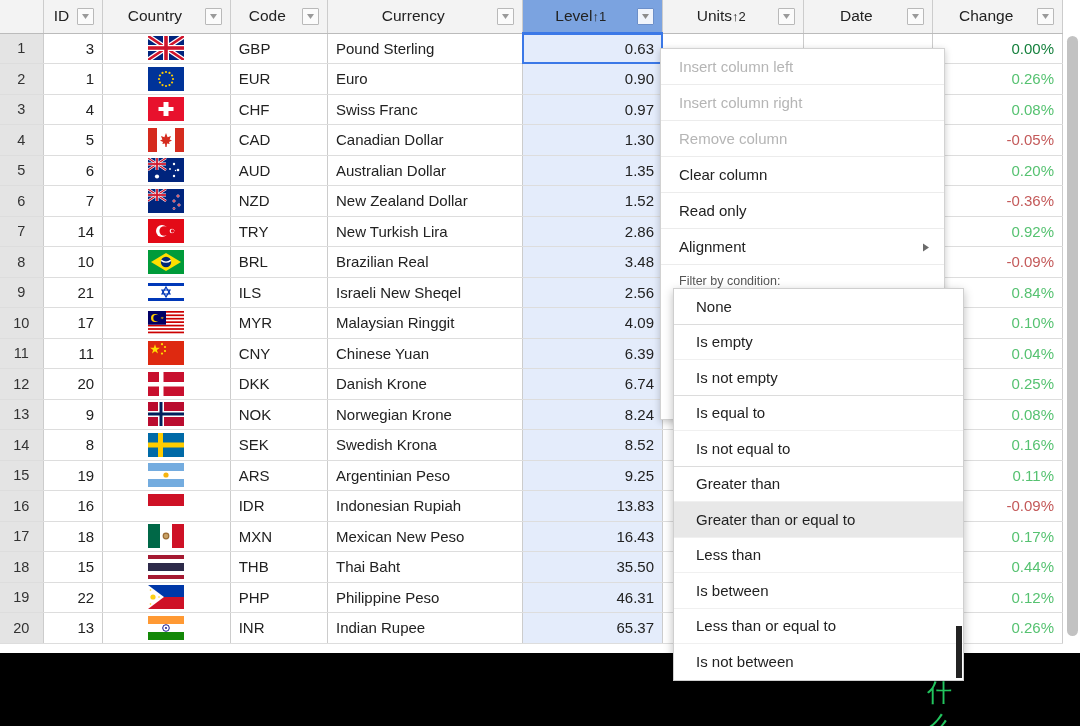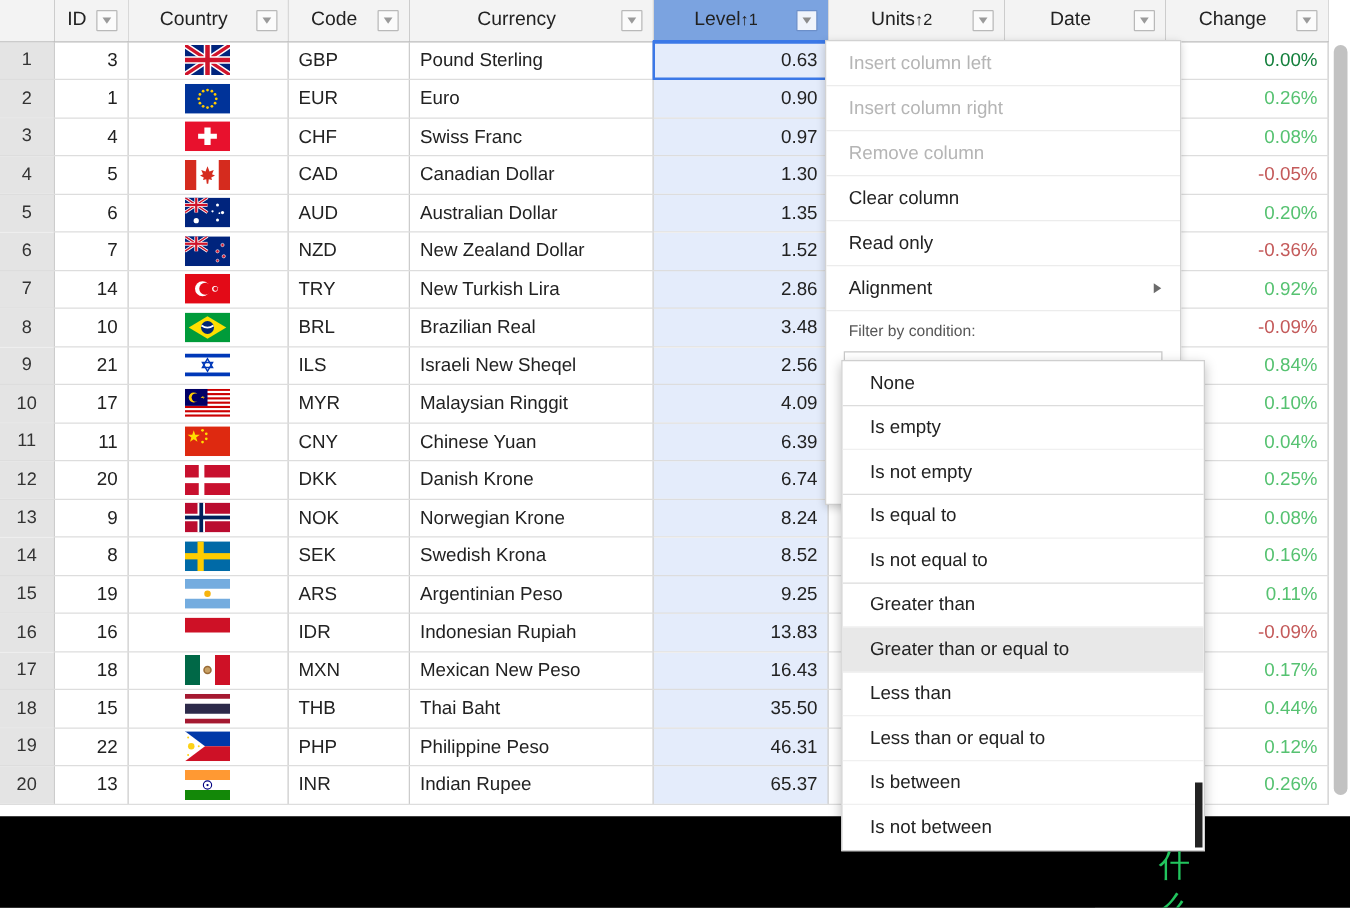--- a/index.html
+++ b/index.html
@@ -126,21 +126,21 @@
     position: absolute;
     left: 2px; top: 2px;
     width: 11px; height: 600px;
     background: #c2c2c2;
     border-radius: 6px;
   }
 
   
   .ctxmenu {
     position: absolute;
-    left: 660px; top: 32px;
+    left: 660px; top: 48px;
     width: 285px;
     background: #ffffff;
     border: 1px solid #d2d2d2;
     box-shadow: 0 2px 7px rgba(0,0,0,0.22);
     font-size: 15px;
     color: #222;
     z-index: 40;
   }
   .ctx-item {
     height: 36px;
@@ -780,22 +780,22 @@
   <div class="dropdown">
     <div id="ddlist">
         <div class="dd-item group-end">None</div>
         <div class="dd-item">Is empty</div>
         <div class="dd-item group-end">Is not empty</div>
         <div class="dd-item">Is equal to</div>
         <div class="dd-item group-end">Is not equal to</div>
         <div class="dd-item">Greater than</div>
         <div class="dd-item hover">Greater than or equal to</div>
         <div class="dd-item">Less than</div>
+        <div class="dd-item">Is between</div>
         <div class="dd-item">Less than or equal to</div>
-        <div class="dd-item">Is between</div>
         <div class="dd-item last">Is not between</div>
       </div>
     <div class="dd-scrollthumb"></div>
   </div>
 
   <div class="watermark">
     <div class="wm-logo wm-logo-dark">值</div>
     <div class="wm-text">什么值得买</div>
   </div>
 

